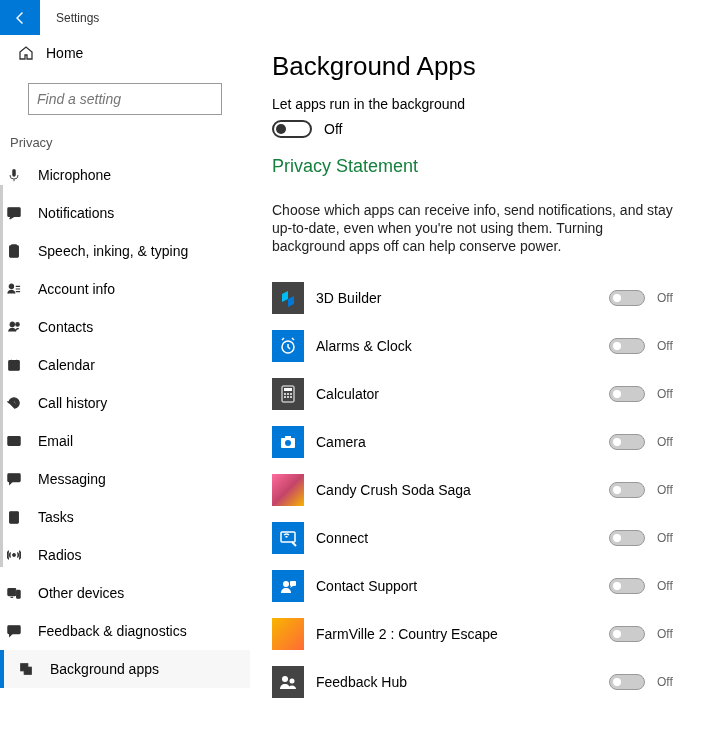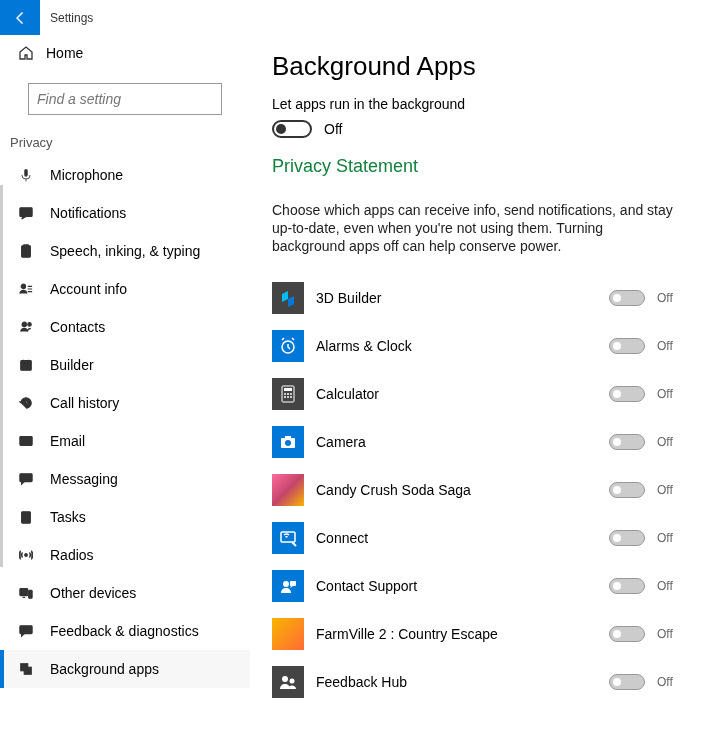--- a/index.html
+++ b/index.html
@@ -1,37 +1,37 @@
 <!DOCTYPE html>
 <html><head>
   <meta charset="utf-8">
   <style>
     * { margin: 0; padding: 0; box-sizing: border-box; }
     body { font-family: "Segoe UI", -apple-system, sans-serif; font-size: 13px; color: #000; background: #fff; width: 705px; height: 750px; overflow: hidden; }
     
     .header { height: 35px; display: flex; align-items: center; }
     .back-btn { width: 40px; height: 35px; background: #0078d7; display: flex; align-items: center; justify-content: center; cursor: pointer; }
     .back-btn svg { fill: #fff; }
-    .header-title { padding-left: 10px; font-size: 12px; color: #333; }
+    .header-title { padding-left: 16px; font-size: 12px; color: #333; }
     
     .content { display: flex; height: calc(100% - 35px); }
     
     .sidebar { width: 250px; display: flex; flex-direction: column; position: relative; }
     .home-item { display: flex; align-items: flex-start; padding: 10px 16px; height: 40px; cursor: pointer; }
     .home-item .icon { width: 20px; display: flex; justify-content: center; }
     .home-item .label { margin-left: 10px; font-size: 14px; }
     
     .search-box { margin: 8px 28px; border: 1px solid #999; height: 32px; display: flex; align-items: center; padding: 0 8px; }
     .search-box input { flex: 1; border: none; outline: none; font-size: 14px; color: #666; font-style: italic; }
     .search-icon { fill: #666; }
     
     .sidebar-category { padding: 12px 10px 6px 10px; font-size: 13px; color: #555; }
     
     .sidebar-list { flex: 1; overflow-y: auto; position: relative; }
-    .sidebar-item { display: flex; align-items: center; padding: 0 16px; height: 38px; cursor: pointer; }
+    .sidebar-item { display: flex; align-items: center; padding: 0 4px; height: 38px; cursor: pointer; }
     .sidebar-item .icon { width: 20px; display: flex; justify-content: center; }
     .sidebar-item .icon svg { fill: #333; }
     .sidebar-item .label { margin-left: 14px; font-size: 14px; }
     .sidebar-item.active { border-left: 4px solid #0078d7; padding-left: 12px; background: rgba(0,0,0,0.03); }
     
     .scrollbar-track { position: absolute; top: 150px; right: 246px; width: 6px; height: 540px; }
     .scrollbar-thumb { width: 3px; margin-left: 2px; height: 382px; background: #ccc; }
     
     .main { flex: 1; padding: 16px 28px 16px 22px; overflow-y: auto; }
     .page-title { font-size: 26px; font-weight: 300; margin-bottom: 14px; }
@@ -145,21 +145,21 @@
           </span>
         <span class="label">Contacts</span>
       </div>
       <div class="sidebar-item">
         <span class="icon">
             <svg width="14" height="14" viewBox="0 0 16 16" fill="none" stroke="#333" stroke-width="1.3">
               <rect x="2" y="3" width="12" height="11" rx="1"></rect>
               <path d="M2 6h12M5 2v2M11 2v2"></path>
             </svg>
           </span>
-        <span class="label">Builder</span>
+        <span class="label">Calendar</span>
       </div>
       <div class="sidebar-item">
         <span class="icon">
             <svg width="14" height="14" viewBox="0 0 16 16" fill="none" stroke="#333" stroke-width="1.3">
               <path d="M2 8a6 6 0 116 6M2 8l-1.5-2M2 8l2-1.5M8 5v3l2 2"></path>
             </svg>
           </span>
         <span class="label">Call history</span>
       </div>
       <div class="sidebar-item">

